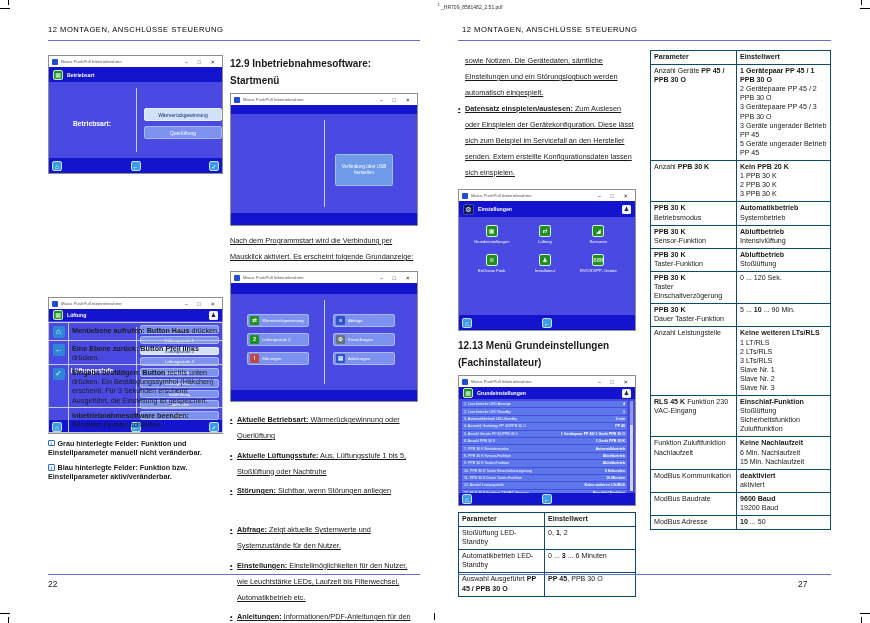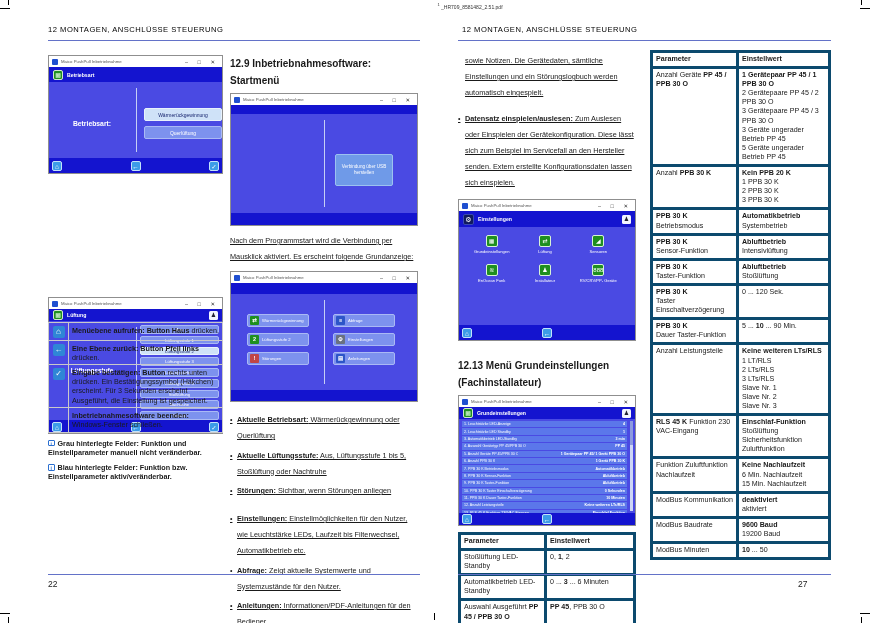--- a/index.html
+++ b/index.html
@@ -19,21 +19,21 @@
   
   .ph{position:absolute;top:25px;font-size:7.6px;letter-spacing:0.5px;color:#000;}
   .rule{position:absolute;height:1px;background:var(--rule);}
   .h2{font-size:10px;font-weight:bold;line-height:17px;}
   .bt{font-size:7.3px;line-height:16px;text-decoration:underline;}
   .pagenum{position:absolute;top:579px;font-size:8.5px;color:#222;}
   
   .bullet{display:flex;margin-bottom:3.5px;}
   .bullet .mk{flex:0 0 7px;font-size:7px;}
   .bullet .tx{flex:1;}
-  .gap{margin-bottom:12px;}
+  .gap{margin-bottom:23px;}
   
   .win{position:relative;background:#fff;border:1px solid #8f8f8f;display:flex;flex-direction:column;overflow:hidden;}
   .chrome{flex:0 0 11px;display:flex;align-items:center;padding:0 3px;gap:3px;background:#fff;}
   .chrome .ai{width:6px;height:6px;background:#1f4fd0;border-radius:1px;flex:0 0 auto;}
   .chrome .ct{font-size:4.3px;color:#555;flex:1;white-space:nowrap;overflow:hidden;}
   .chrome .wb{font-size:5.5px;color:#333;letter-spacing:4px;white-space:nowrap;}
   .topbar{display:flex;align-items:center;gap:4px;padding:0 4px;background:var(--deep);color:#fff;}
   .gicon{width:10px;height:10px;border-radius:2px;background:var(--green);border:1px solid #cfe8cf;color:#eaffea;
          font-size:6px;line-height:8px;text-align:center;flex:0 0 auto;}
   .dicon{width:11px;height:11px;border-radius:2px;background:#101a5e;border:1px solid #3a49b0;color:#fff;
@@ -106,21 +106,21 @@
   .note{margin-top:6px;font-weight:bold;font-size:7.2px;line-height:9.2px;}
   .inf{display:inline-block;width:6.5px;height:6.5px;border:1px solid #2b6fd0;border-radius:1px;color:#2b6fd0;
        font-size:5px;line-height:6px;text-align:center;font-weight:bold;margin-right:3px;}
   
   #lcol2{left:230px;top:55px;width:188px;}
   #rcol1{left:458px;top:53px;width:178px;}
   #rcol2{left:650px;top:50px;width:181px;}
   .rp-para{padding-left:7px;}
   
   .ptab{width:100%;border-collapse:collapse;}
-  .ptab th,.ptab td{border:3px solid #0c4a6e;font-size:7.1px;line-height:9.1px;padding:2px 3px;text-align:left;vertical-align:top;}
+  .ptab th,.ptab td{border:1px solid #0c4a6e;font-size:7.1px;line-height:9.1px;padding:2px 3px;text-align:left;vertical-align:top;}
   .ptab th{font-weight:bold;}
   .cw1{width:86px;}
   .seg{white-space:pre-line;}
 </style>
 </head>
 <body>
 
 <div class="cm" style="left:0;top:8px;width:10px;height:1px"></div>
 <div class="cm" style="left:8px;top:0;width:1px;height:5px"></div>
 <div class="cm" style="right:0;top:8px;width:10px;height:1px"></div>
@@ -308,44 +308,44 @@
         <span class="tx seg"><span class="bseg">Aktuelle Lüftungsstufe:</span><span> Aus, Lüftungsstufe 1 bis 5, Stoßlüftung oder Nachtruhe</span></span>
       </div>
 
       <div class="bullet gap">
         <span class="mk">•</span>
         <span class="tx seg"><span class="bseg">Störungen:</span><span> Sichtbar, wenn Störungen anliegen</span></span>
       </div>
 
       <div class="bullet">
         <span class="mk">•</span>
-        <span class="tx seg"><span class="bseg">Einstellungen:</span><span> Einstellmöglichkeiten für den Nutzer, wie Leuchtstärke LEDs, Laufzeit bis Filterwechsel, Automatikbetrieb etc.</span></span>
+        <span class="tx seg"><span class="bseg">Abfrage:</span><span> Zeigt aktuelle Systemwerte und Systemzustände für den Nutzer.</span></span>
       </div>
 
       <div class="bullet">
         <span class="mk">•</span>
-        <span class="tx seg"><span class="bseg">Abfrage:</span><span> Zeigt aktuelle Systemwerte und Systemzustände für den Nutzer.</span></span>
+        <span class="tx seg"><span class="bseg">Einstellungen:</span><span> Einstellmöglichkeiten für den Nutzer, wie Leuchtstärke LEDs, Laufzeit bis Filterwechsel, Automatikbetrieb etc.</span></span>
       </div>
 
       <div class="bullet">
         <span class="mk">•</span>
         <span class="tx seg"><span class="bseg">Anleitungen:</span><span> Informationen/PDF-Anleitungen für den Bediener</span></span>
       </div>
     </div>
 </div>
 
 <div class="rule" style="left:48px;top:574px;width:372px"></div>
 <div class="pagenum" style="left:48px">22</div>
 
 <div class="ph" style="left:462px">12 MONTAGEN, ANSCHLÜSSE STEUERUNG</div>
 <div class="rule" style="left:458px;top:40px;width:373px"></div>
 
 <div class="abs" id="rcol1">
   <div class="bt rp-para">sowie Notizen. Die Gerätedaten, sämtliche Einstellungen und ein Störungslogbuch werden automatisch eingespielt.</div>
-  <div class="bt bullet" style="margin-top:10px">
+  <div class="bt bullet" style="margin-top:0">
     <span class="mk">•</span>
     <span class="tx seg"><span class="bseg">Datensatz einspielen/auslesen:</span><span> Zum Auslesen oder Einspielen der Gerätekonfiguration. Diese lässt sich zum Beispiel im Servicefall an den Hersteller senden. Extern erstellte Konfigurationsdaten lassen sich einspielen.</span></span>
   </div>
 
   <div class="win" id="win5">
     <div class="chrome">
       <span class="ai"></span>
       <span class="ct">Maico PushPull Inbetriebnahme</span>
       <span class="wb">–  □  ✕</span>
     </div>
@@ -388,21 +388,21 @@
             <span class="lb">RV/CRV/PP- Geräte</span>
           </div>
         </div>
     </div>
     <div class="btm">
       <span class="nav">⌂</span>
       <span class="nav center">←</span>
     </div>
   </div>
 
-  <div class="h2" style="margin-top:16px">12.13 Menü Grundeinstellungen (Fachinstallateur)</div>
+  <div class="h2" style="margin-top:6px">12.13 Menü Grundeinstellungen (Fachinstallateur)</div>
 
   <div class="win" id="win6">
     <div class="chrome">
       <span class="ai"></span>
       <span class="ct">Maico PushPull Inbetriebnahme</span>
       <span class="wb">–  □  ✕</span>
     </div>
     <div class="topbar">
       <span class="gicon">▩</span>
       <span class="tlab">Grundeinstellungen</span>
@@ -607,21 +607,21 @@
 aktiviert</span></td>
         </tr>
 
         <tr>
           <td class="cw1 seg"><span>ModBus Baudrate</span></td>
           <td class="seg"><span class="bseg">9600 Baud</span><span>
 19200 Baud</span></td>
         </tr>
 
         <tr>
-          <td class="cw1 seg"><span>ModBus Minuten</span></td>
+          <td class="cw1 seg"><span>ModBus Adresse</span></td>
           <td class="seg"><span class="bseg">10</span><span> ... 50</span></td>
         </tr>
 
       </tbody>
   </table>
 </div>
 
 <div class="rule" style="left:458px;top:574px;width:373px"></div>
 <div class="pagenum" style="left:798px">27</div>
 

